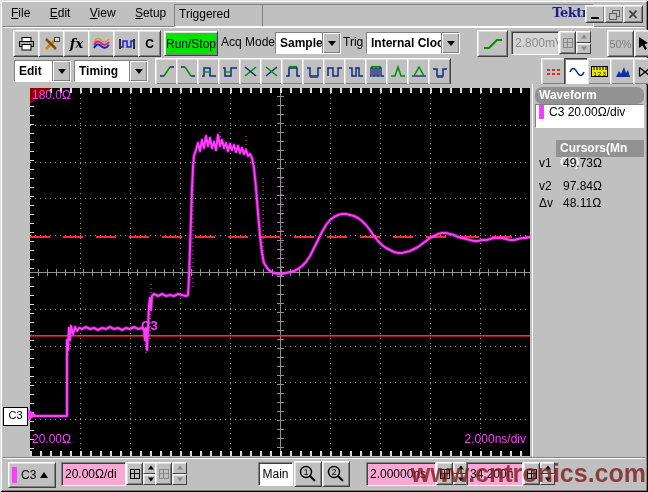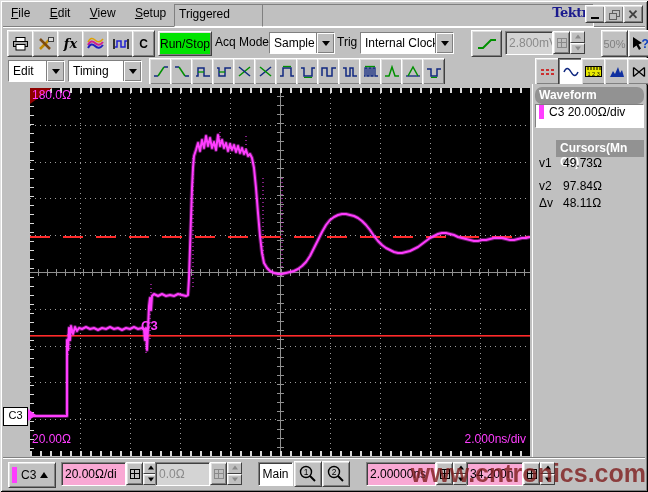--- a/index.html
+++ b/index.html
@@ -21,24 +21,24 @@
              border:1px solid;border-color:#808080 #fff #fff #808080;padding:2px 4px 0 4px;}
   .tek-logo{position:absolute;right:28px;top:2px;font-family:"DejaVu Serif",serif;font-weight:bold;
             font-size:13px;color:#1b1b8e;letter-spacing:-0.5px;}
   .tek-swoosh{position:absolute;right:30px;top:16px;width:12px;height:2px;background:#c00000;transform:rotate(-12deg);}
   .winbtn{position:absolute;top:2px;width:18px;height:16px;font-weight:bold;font-size:11px;}
   .min-glyph{width:8px;height:2px;background:#000;margin-top:8px;}
   .restore-glyph{position:relative;width:10px;height:9px;}
   .restore-glyph i{position:absolute;border:1px solid #606060;background:#c0c0c0;width:6px;height:5px;}
   .restore-glyph i.b{left:0;top:3px;}  .restore-glyph i.a{left:3px;top:0;}
   
-  .tb{position:absolute;left:3px;right:3px;height:29px;}
+  .tb{position:absolute;left:9px;right:3px;height:29px;}
   .tbtn{position:absolute;top:2px;width:25px;height:25px;}
   .combo{position:absolute;display:flex;background:#15803d;border:1px solid;border-color:#808080 #fff #fff #808080;
-         box-shadow:inset 1px 1px 0 #404040;height:20px;}
+         box-shadow:inset 1px 1px 0 #404040;height:20px;font-weight:bold;}
   .combo .val{flex:1;padding:3px 3px 0 4px;white-space:nowrap;overflow:hidden;background:#fff;}
   .combo .drop{width:17px;background:#c0c0c0;border-left:1px solid #808080;display:flex;align-items:center;justify-content:center;
          box-shadow:inset 1px 1px 0 #fff, inset -1px -1px 0 #808080;}
   .tri-dn{width:0;height:0;border:4px solid transparent;border-top:5px solid #000;margin-top:4px;}
   .lbl{position:absolute;top:7px;}
   .runstop{position:absolute;left:155px;top:3px;width:52px;height:23px;background:#00e400;font-size:12px;}
   .grayed{color:#808080;}
   .fieldgrp{display:flex;align-items:stretch;height:23px;}
   .field{display:block;background:#f9a8d4;border:1px solid;border-color:#808080 #fff #fff #808080;
          box-shadow:inset 1px 1px 0 #404040;padding:4px 1px 0 3px;white-space:nowrap;overflow:hidden;height:18px;}
@@ -417,21 +417,20 @@
       <span class="field" style="width:59px;">20.00Ω/di</span>
       <span class="kbtn raised btn">
           <span class="kpad"></span>
         </span>
       <span class="spin">
           <b class="up"></b>
           <b class="dn"></b>
         </span>
     </div>
     <div class="fieldgrp dis abs" style="left:152px;top:4px;">
-      <span class="field" style="width:49px;">0.0Ω</span>
       <span class="kbtn raised btn">
           <span class="kpad"></span>
         </span>
       <span class="spin">
           <b class="up"></b>
           <b class="dn"></b>
         </span>
     </div>
     <div class="abs btn" style="left:255px;top:4px;width:33px;height:22px;background:#fff;border:1px solid;border-color:#808080 #fff #fff #808080;box-shadow:inset 1px 1px 0 #404040;">Main</div>
     <div class="abs raised btn ico" style="left:291px;top:3px;width:26px;height:24px;">

